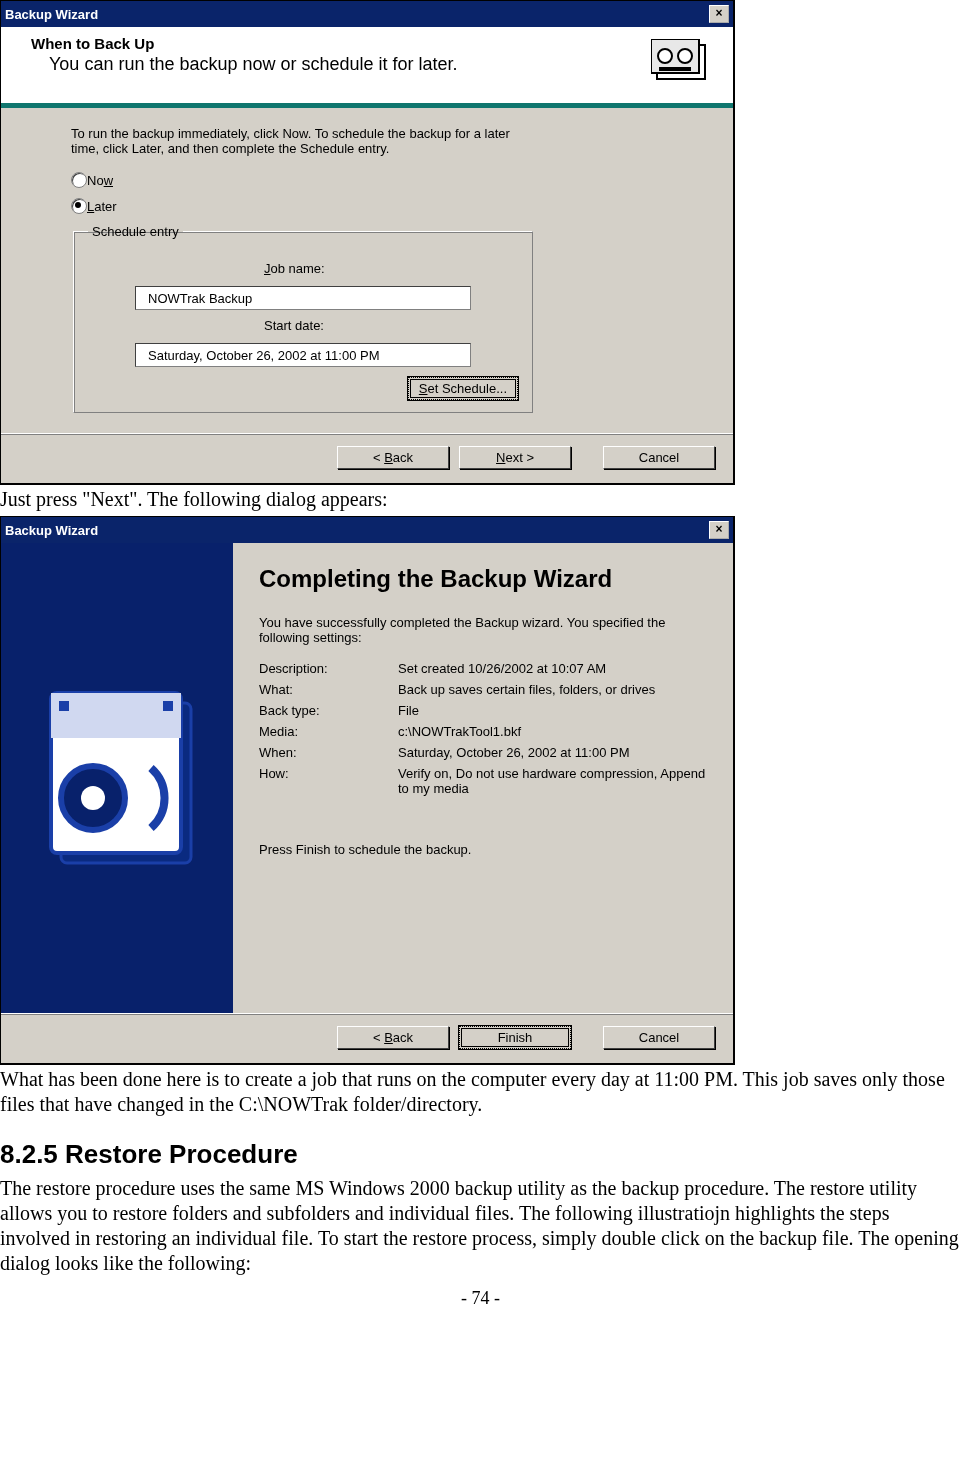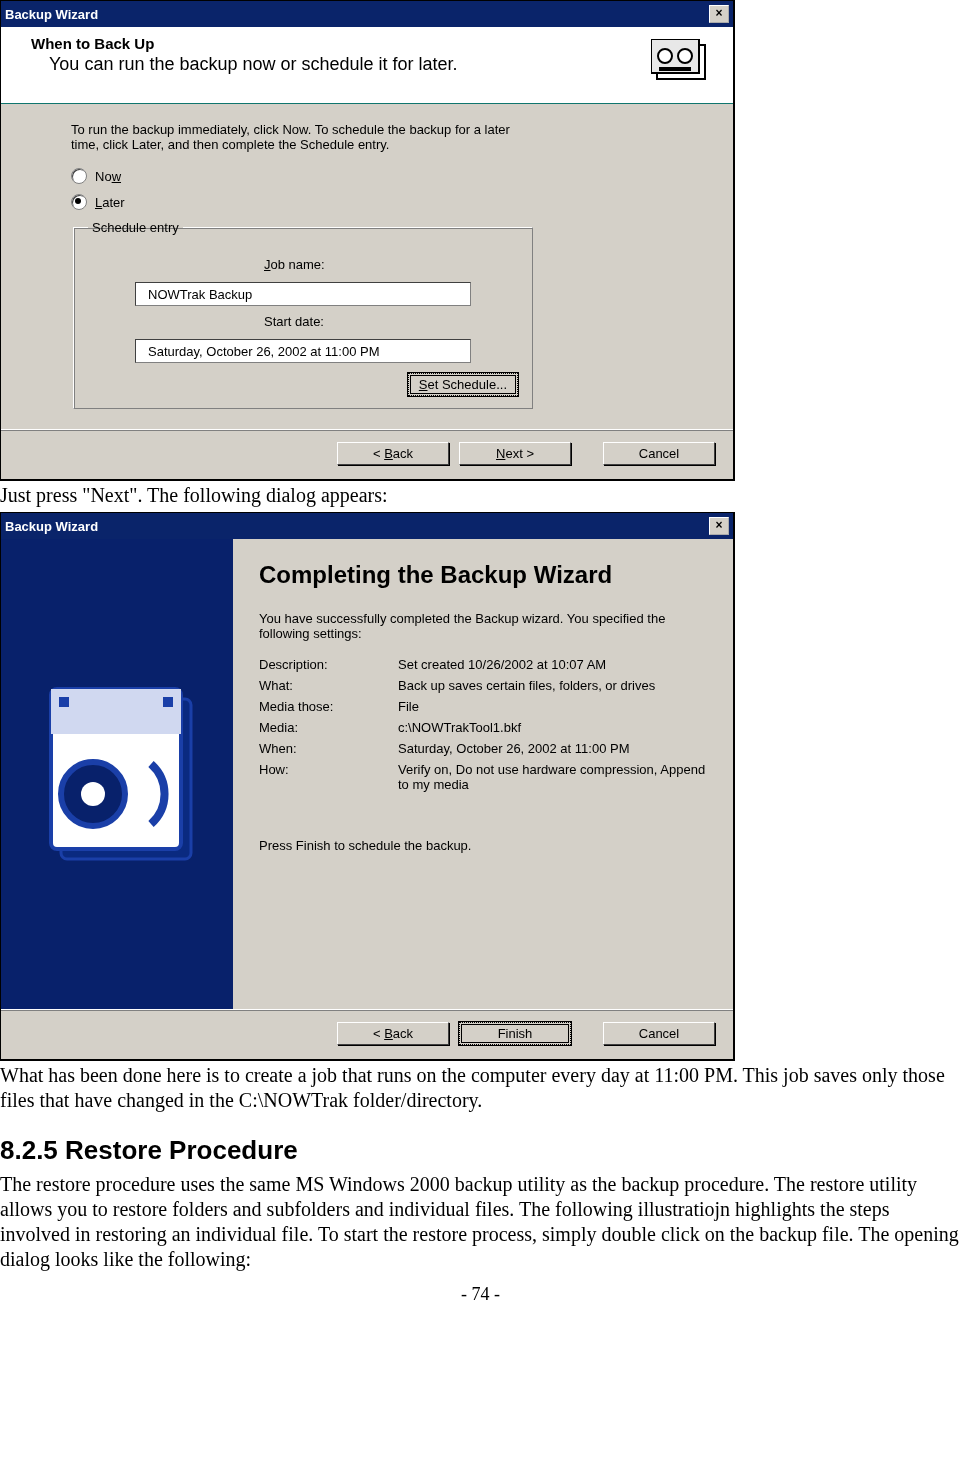--- a/index.html
+++ b/index.html
@@ -39,21 +39,21 @@
     color: #000;
     font-family: Arial, sans-serif;
     font-weight: bold;
     font-size: 12px;
     text-align: center;
     line-height: 14px;
     cursor: default;
   }
   .header-band {
     background: #fff;
-    border-bottom: 1px solid #0f766e;
+    border-bottom: 5px solid #0f766e;
     padding: 8px 12px 12px 30px;
     position: relative;
     min-height: 56px;
   }
   .header-title {
     font-weight: bold;
     font-size: 15px;
     color: #000;
   }
   .header-sub {
@@ -71,21 +71,20 @@
     padding: 18px 40px 20px 70px;
   }
   .instr {
     font-size: 13px;
     margin-bottom: 16px;
     max-width: 470px;
   }
   .radio-row {
     display: flex;
     align-items: center;
-    gap: 8px;
     margin: 6px 0 10px 0;
   }
   .radio {
     width: 14px;
     height: 14px;
     border: 1px solid #808080;
     border-radius: 50%;
     background: #fff;
     position: relative;
     box-shadow: inset 1px 1px 0 #404040;
@@ -296,21 +295,21 @@
       <div class="complete-text">You have successfully completed the Backup wizard. You specified the following settings:</div>
       <div class="kv-row">
           <span class="kv-key">Description:</span>
           <span class="kv-val">Set created 10/26/2002 at 10:07 AM</span>
         </div>
       <div class="kv-row">
           <span class="kv-key">What:</span>
           <span class="kv-val">Back up saves certain files, folders, or drives</span>
         </div>
       <div class="kv-row">
-          <span class="kv-key">Media those:</span>
+          <span class="kv-key">Back type:</span>
           <span class="kv-val">File</span>
         </div>
       <div class="kv-row">
           <span class="kv-key">Media:</span>
           <span class="kv-val">c:\NOWTrakTool1.bkf</span>
         </div>
       <div class="kv-row">
           <span class="kv-key">When:</span>
           <span class="kv-val">Saturday, October 26, 2002 at 11:00 PM</span>
         </div>

